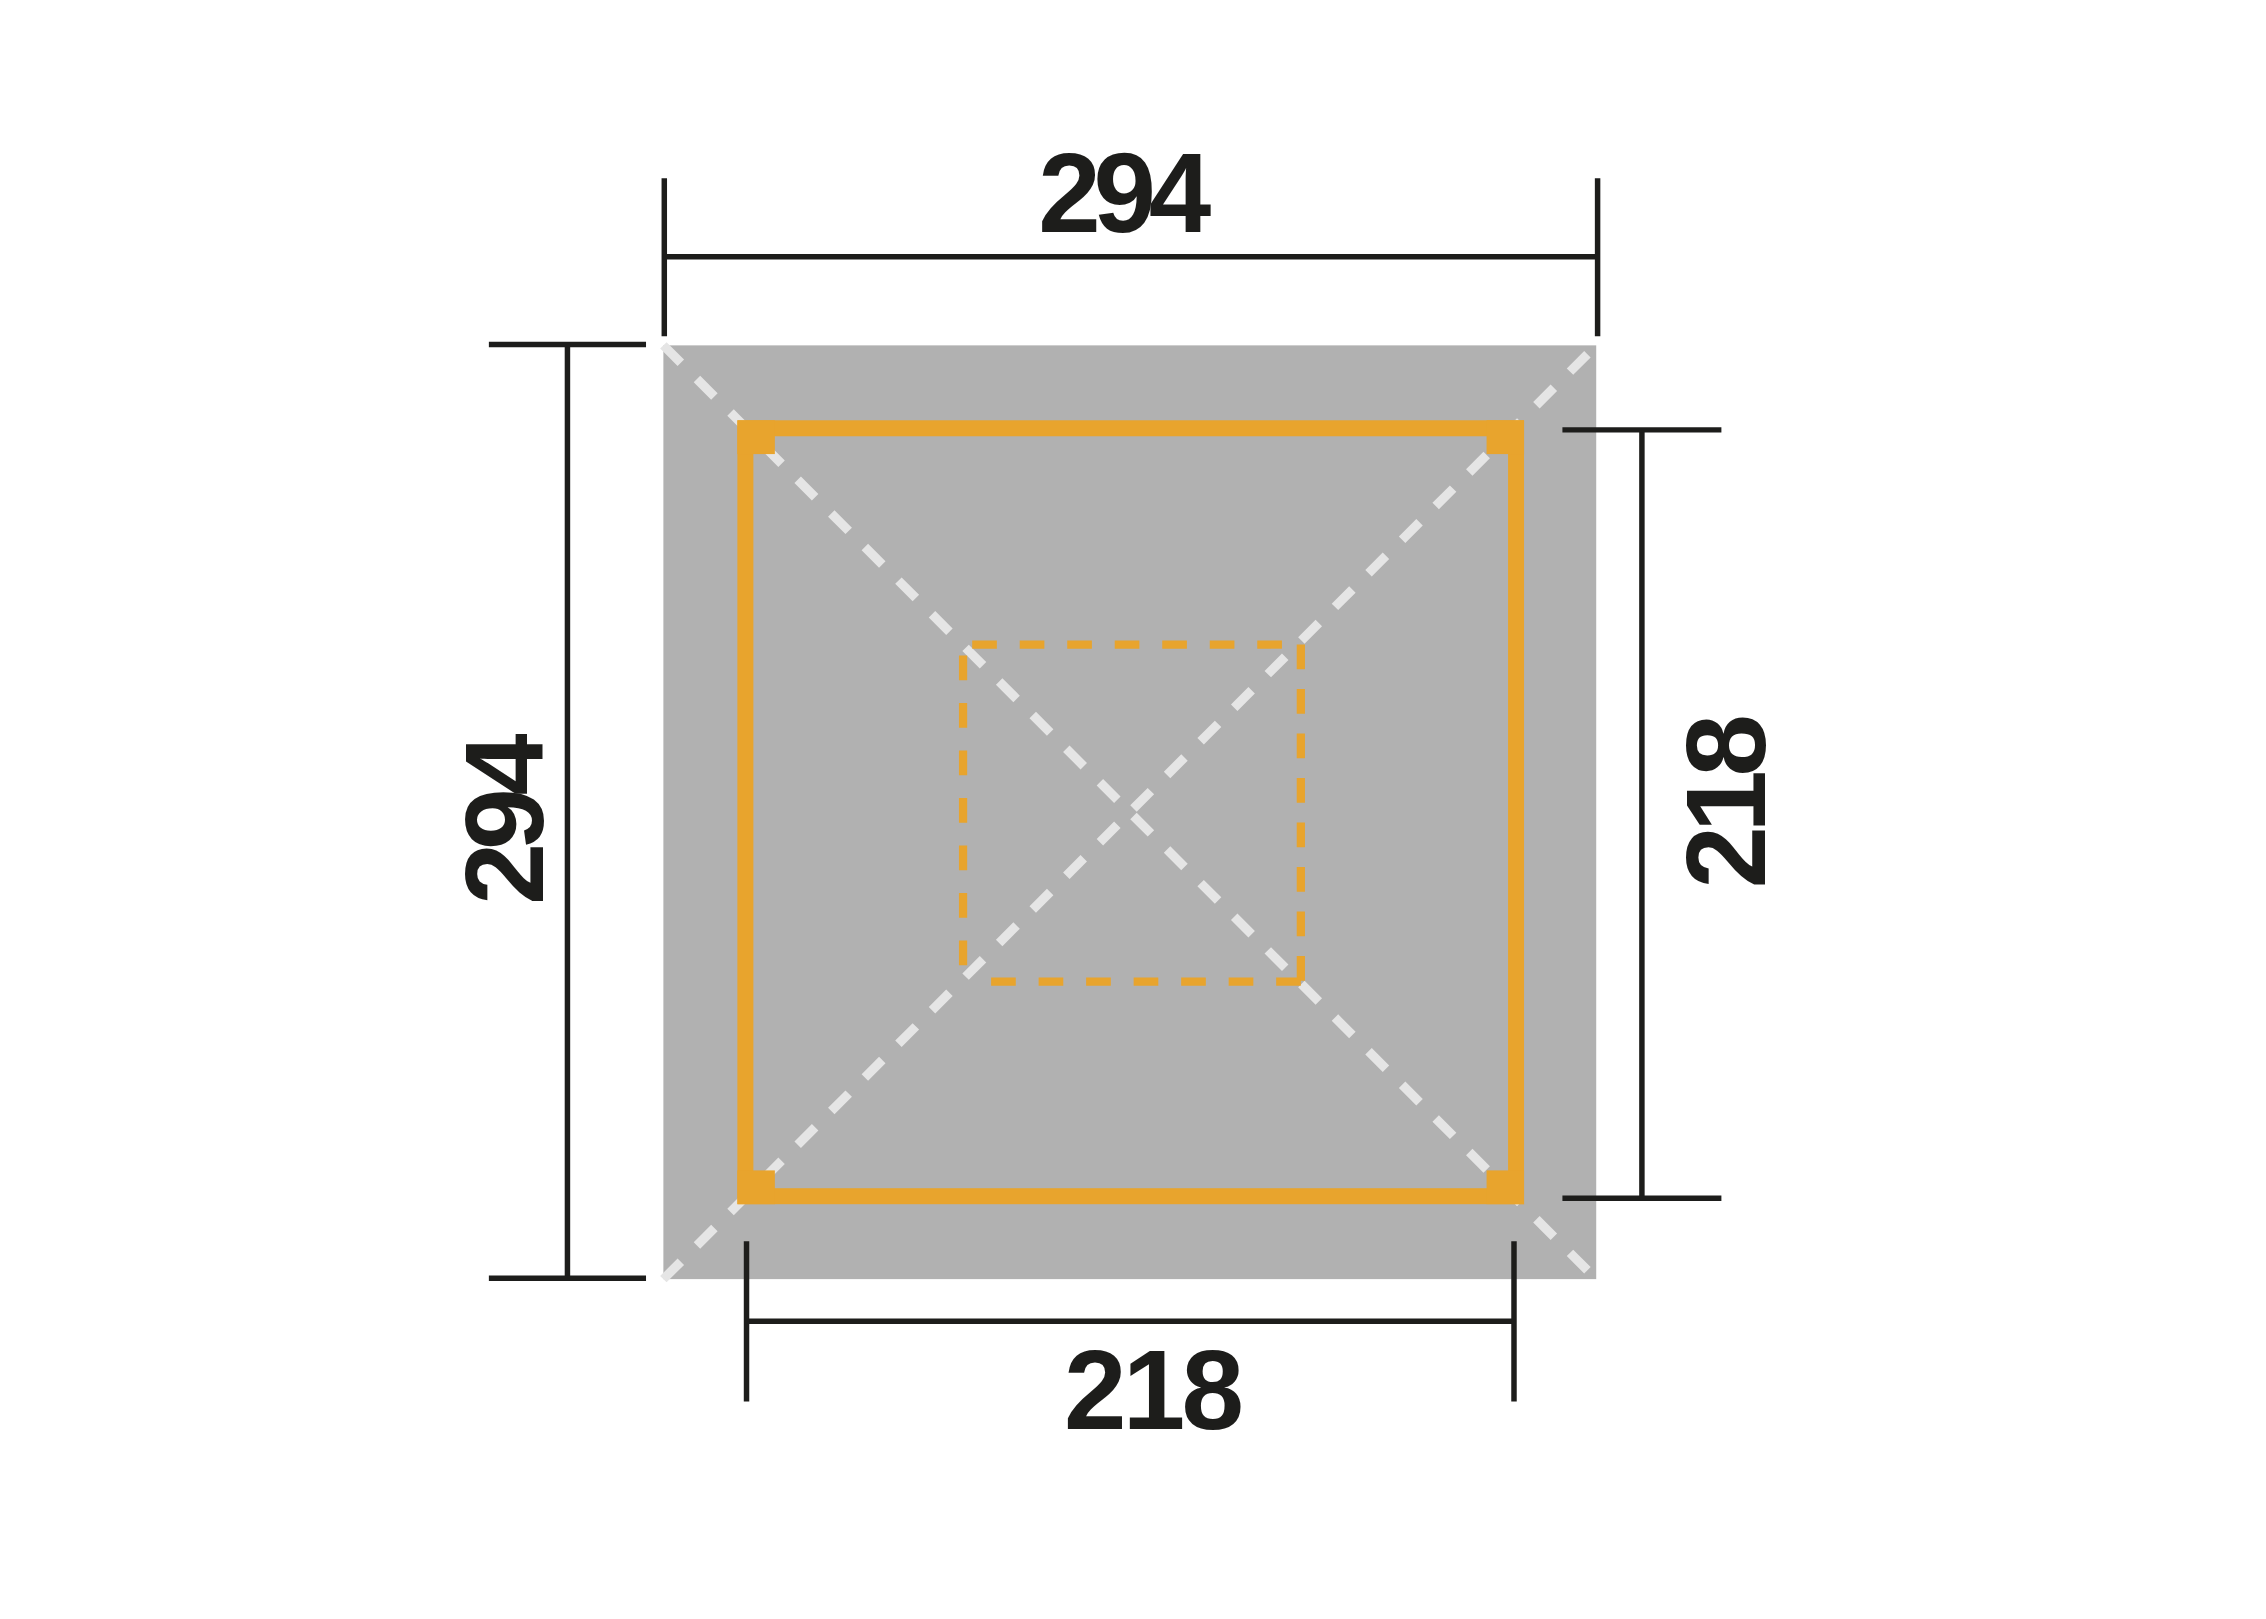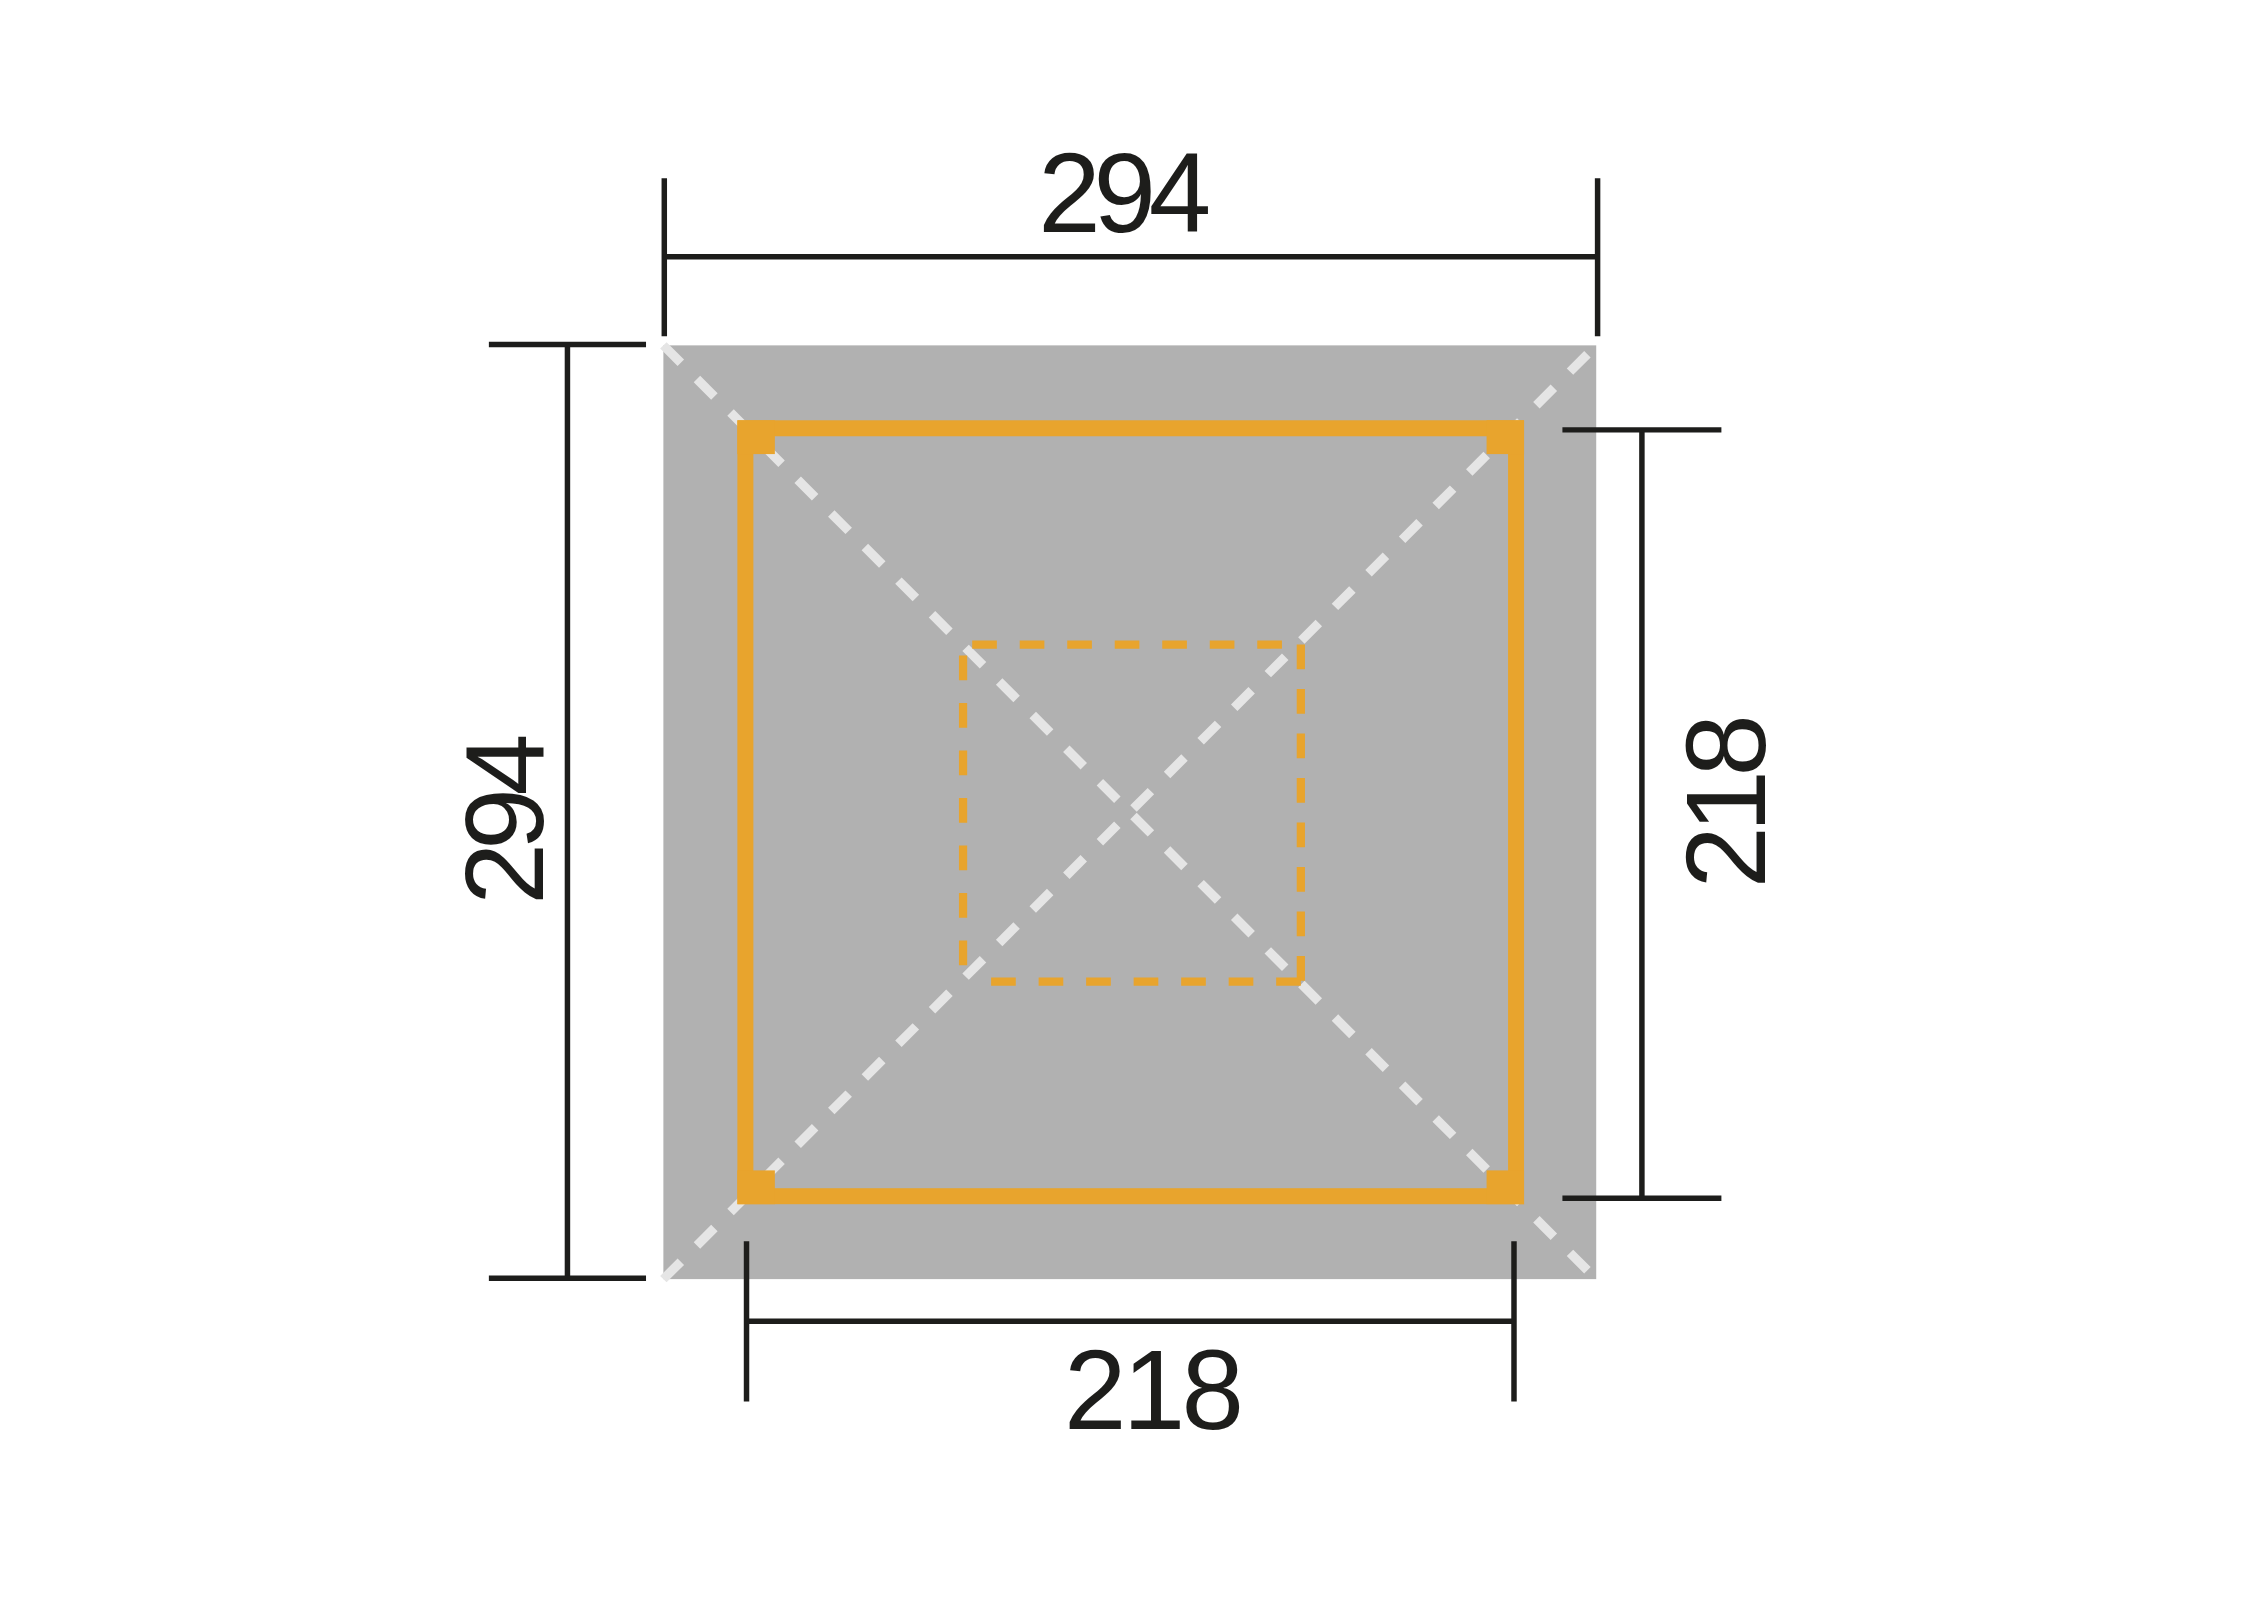--- a/index.html
+++ b/index.html
@@ -1,16 +1,16 @@
 <!DOCTYPE html>
 <html style="font-size:14.6px"><head>
 <meta charset="utf-8">
 <style>
   html,body{margin:0;padding:0;background:#ffffff;}
-  .page{width:1976px;height:1619px;position:relative;overflow:hidden;background:#ffffff;}
+  .page{width:1976px;height:1619px;position:relative;overflow:hidden;background:#ffffff;font-weight:bold;}
   text{font-family:"Liberation Sans",sans-serif;fill:#1d1d1b;}
 </style>
 </head>
 <body>
 <div class="page">
 <svg width="2266" height="1619" viewBox="0 0 2480 1772" xmlns="http://www.w3.org/2000/svg">
 
   <rect x="726" y="378" width="1021" height="1022" fill="#b1b1b1"></rect>
 
   <line x1="726" y1="378" x2="1747" y2="1400" stroke="#e5e5e5" stroke-width="10" stroke-dasharray="27 25"></line>

